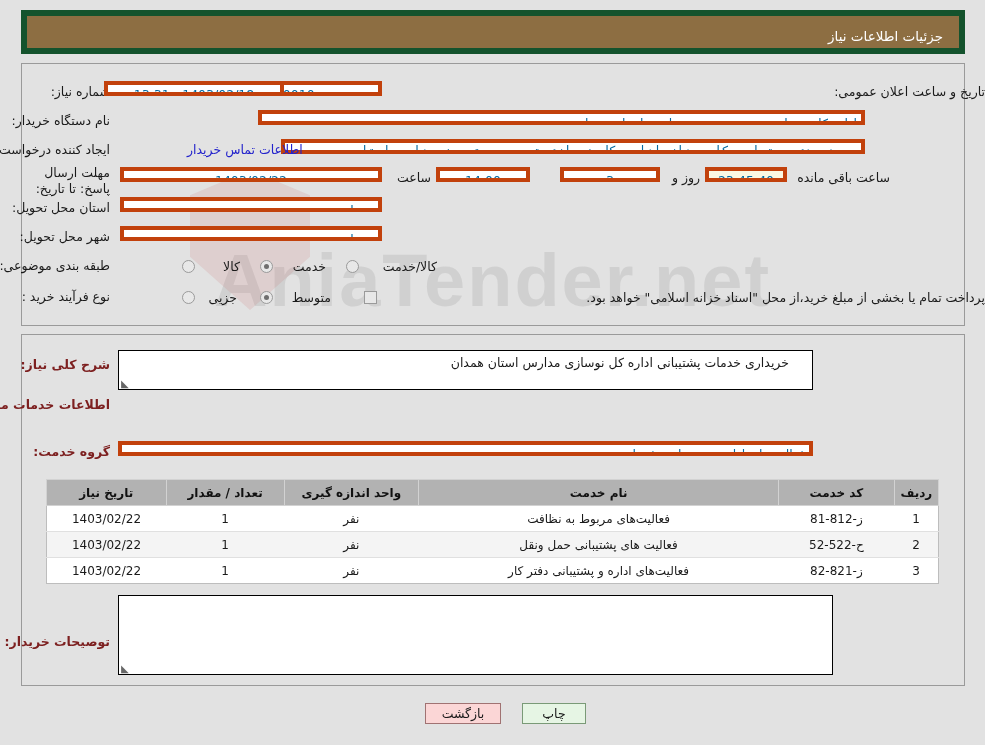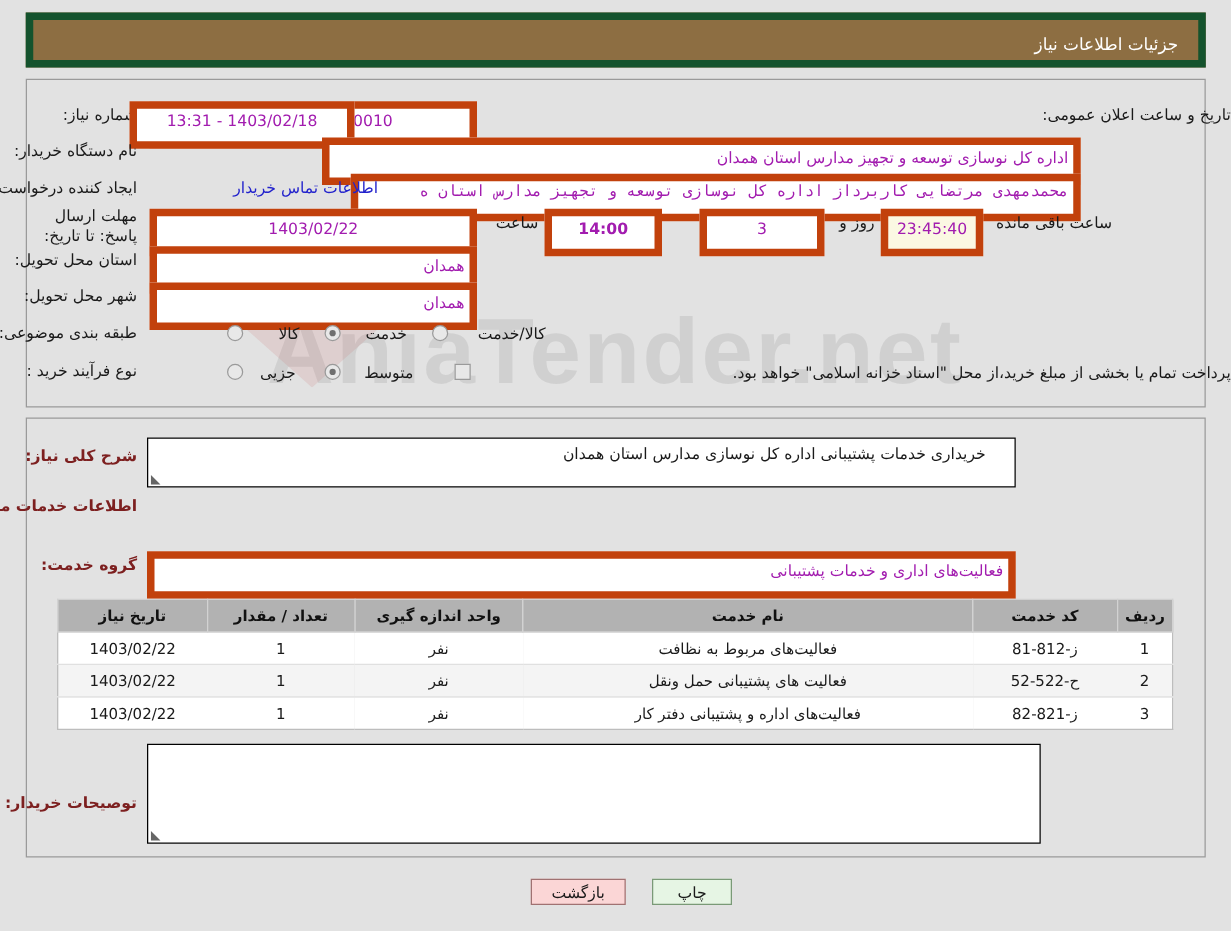--- a/index.html
+++ b/index.html
@@ -52,23 +52,23 @@
 
   .content{position:absolute;z-index:3;}
 
   
   .lbl{
     position:absolute;text-align:right;color:#1a1a1a;font-size:12.5px;
     white-space:nowrap;
   }
   .box{
     position:absolute;box-sizing:border-box;
-    border:6px solid #c2410c;background:#ffffff;
-    font-size:12.5px;color:#a21caf;
-    line-height:19px;height:38px;
+    border:4px solid #c2410c;background:#ffffff;
+    font-size:12.5px;color:#0369a1;
+    line-height:19px;height:15px;
     padding:0 4px;overflow:hidden;white-space:nowrap;
   }
   .box.center{text-align:center;}
   .box.right{text-align:right;}
   .box.cream{background:#fbf8e3;text-align:center;}
   .link{
     position:absolute;color:#2222cc;font-size:12.5px;
     text-decoration:none;white-space:nowrap;cursor:pointer;margin-left:24px;
   }
   .plain{
@@ -157,21 +157,21 @@
 <div class="lbl content" style="right:875px;top:113px;width:95px;">نام دستگاه خریدار:</div>
 <div class="box right content" style="left:258px;top:110px;width:607px;">اداره کل نوسازی  توسعه و تجهیز مدارس استان همدان</div>
 
 <div class="lbl content" style="right:875px;top:142px;width:105px;">ایجاد کننده درخواست:</div>
 <div class="box right content" style="left:281px;top:139px;width:584px;font-family:Liberation Mono, monospace;">محمدمهدی مرتضایی کاربرداز اداره کل نوسازی  توسعه و تجهیز مدارس استان ه</div>
 <a class="link content" style="left:163px;top:142px;">اطلاعات تماس خریدار</a>
 
 <div class="lbl content" style="right:875px;top:165px;width:95px;line-height:16px;white-space:normal;text-align:right;">مهلت ارسال پاسخ: تا تاریخ:</div>
 <div class="box center content" style="right:603px;top:167px;width:262px;">1403/02/22</div>
 <div class="plain content" style="right:554px;top:170px;">ساعت</div>
-<div class="box center content" style="right:455px;top:167px;width:94px;font-weight:bold;">14:00</div>
+<div class="box center content" style="right:455px;top:167px;width:94px;">14:00</div>
 <div class="box center content" style="right:325px;top:167px;width:100px;">3</div>
 <div class="plain content" style="right:285px;top:170px;">روز و</div>
 <div class="box cream content" style="right:198px;top:167px;width:82px;">23:45:40</div>
 <div class="plain content" style="right:95px;top:170px;">ساعت باقی مانده</div>
 
 <div class="lbl content" style="right:875px;top:200px;width:95px;">استان محل تحویل:</div>
 <div class="box right content" style="right:603px;top:197px;width:262px;">همدان</div>
 
 <div class="lbl content" style="right:875px;top:229px;width:95px;">شهر محل تحویل:</div>
 <div class="box right content" style="right:603px;top:226px;width:262px;">همدان</div>

